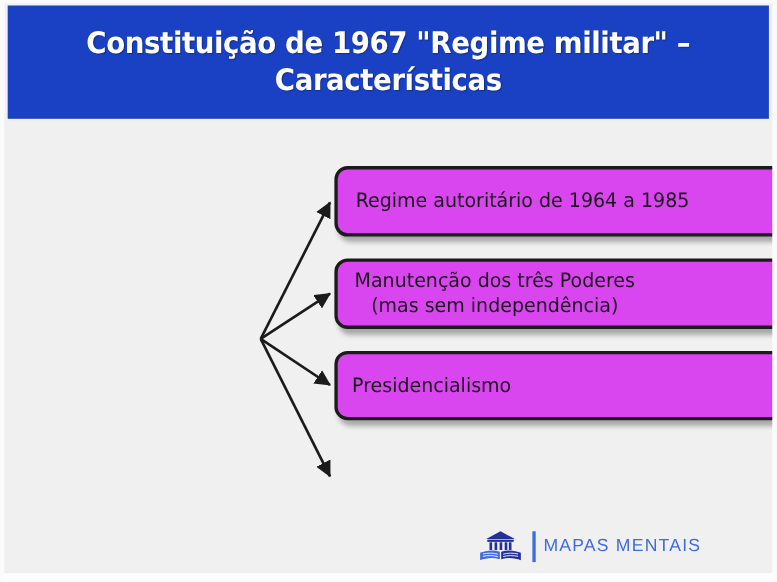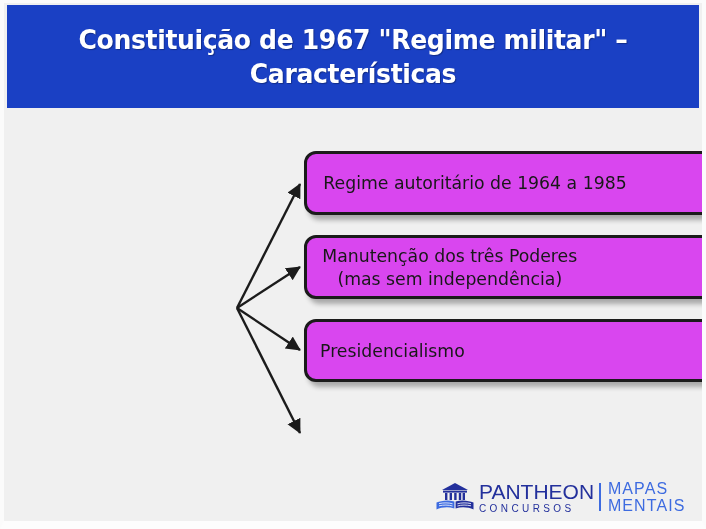--- a/index.html
+++ b/index.html
@@ -227,24 +227,20 @@
       <path d="M19.4 19.5 C13 17.4 6 18.6 1.5 20.6 L1.5 27.4 C6 25.4 13 24.4 19.4 26.4 Z" fill="#3d6be0"></path>
 
       <path d="M20.6 19.5 C27 17.4 34 18.6 38.5 20.6 L38.5 27.4 C34 25.4 27 24.4 20.6 26.4 Z" fill="#23309c"></path>
 
       <path d="M4 21.6 C8.5 20.6 13.5 20.6 17.6 21.8" stroke="#ffffff" stroke-width="0.8" fill="none"></path>
       <path d="M4 23.8 C8.5 22.8 13.5 22.8 17.6 24" stroke="#ffffff" stroke-width="0.8" fill="none"></path>
       <path d="M22.4 21.8 C26.5 20.6 31.5 20.6 36 21.6" stroke="#ffffff" stroke-width="0.8" fill="none"></path>
       <path d="M22.4 24 C26.5 22.8 31.5 22.8 36 23.8" stroke="#ffffff" stroke-width="0.8" fill="none"></path>
     </svg>
     <div class="logo-text-wrap">
-      <div class="logo-left">
-        <div class="logo-main">PANTHEON</div>
-        <div class="logo-sub">CONCURSOS</div>
-      </div>
       <div class="logo-divider"></div>
       <div class="logo-right">
         <div class="logo-r2">MAPAS MENTAIS</div>
       </div>
     </div>
   </div>
 
 </div>
 
 </body></html>

